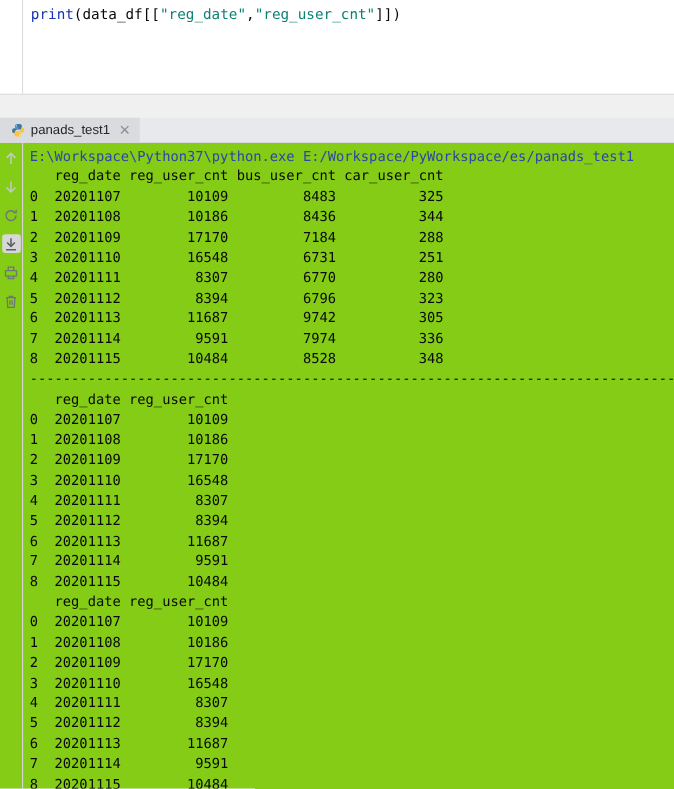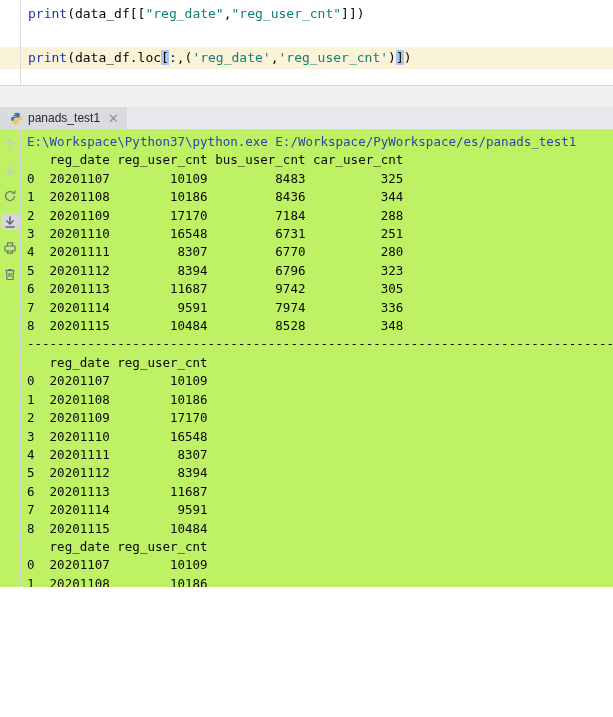--- a/index.html
+++ b/index.html
@@ -25,39 +25,38 @@
 
   
   .tabbar { width:613px; height:23px; background:#e7e9ec; border-bottom:1px solid #d8d8d8;
             display:flex; align-items:stretch; }
   .tab { display:flex; align-items:center; gap:5px; padding:0 8px 0 10px;
          background:#d9dbdf; cursor:default; }
   .tab-label { font-size:12px; color:#262626; }
   .tab-close { font-size:13px; color:#8c9196; margin-left:3px; line-height:1; }
 
   
-  .console { position:relative; width:613px; height:457px; background:#bef264; display:flex; }
+  .console { position:relative; width:613px; height:587px; background:#84cc16; display:flex; }
   .rail { width:21px; border-right:1px solid #d5d5d5; padding-top:5px;
           display:flex; flex-direction:column; align-items:center; flex:0 0 21px; }
   .rail .ic { width:17px; height:17px; margin-bottom:9px; display:flex;
               align-items:center; justify-content:center; border-radius:3px; }
   .rail .ic.selected { background:#d7d7d7; }
   .out { flex:1; overflow:hidden; padding:3px 0 0 6px; }
   .out pre { font-family:"DejaVu Sans Mono", monospace; font-size:12.5px;
              line-height:18.4px; white-space:pre; color:#080808; }
   .out pre.c-cmd { color:#2b46a5; }
 </style>
 </head>
 <body>
 
 <div class="editor">
   <div class="editor-pad"></div>
   <div class="ed-line"><span class="tk-kw">print</span><span class="tk-pl">(data_df[[</span><span class="tk-str">"reg_date"</span><span class="tk-pl">,</span><span class="tk-str">"reg_user_cnt"</span><span class="tk-pl">]])</span></div>
   <div class="ed-line"></div>
-  <div class="ed-line current"><span class="tk-kw">print</span><span class="tk-pl">(data_df.loc</span><span class="tk-brhl">[</span><span class="tk-pl">:,(</span><span class="tk-str">'reg_date'</span><span class="tk-pl">,</span><span class="tk-str">'reg_user_cnt'</span><span class="tk-pl">)</span><span class="tk-brhl">]</span><span class="tk-pl">)</span></div>
   <div class="ed-line"></div>
   <div class="gutter-rule"></div>
 </div>
 
 <div class="splitter"></div>
 
 <div class="tabbar">
   <div class="tab">
     <span style="display:flex;">
       <svg width="13" height="13" viewBox="0 0 16 16">

